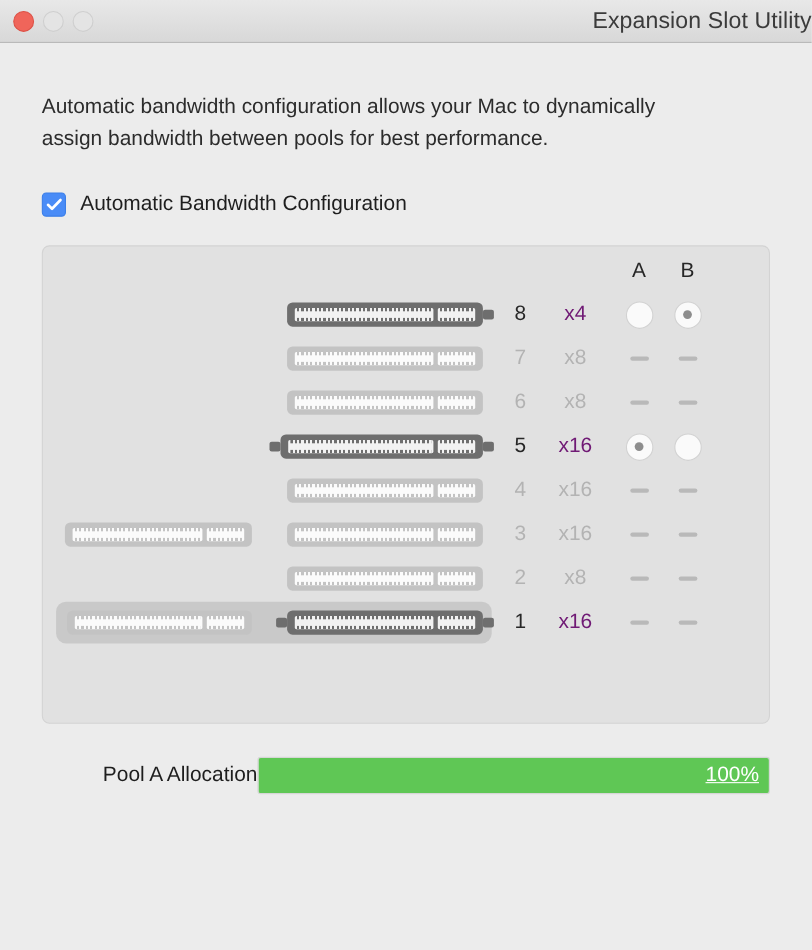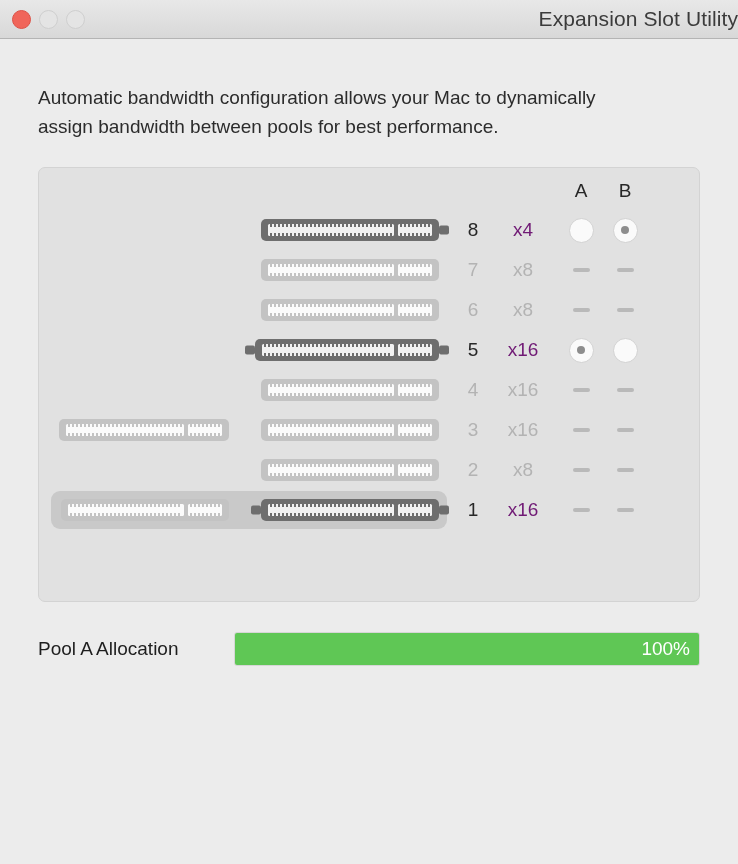--- a/index.html
+++ b/index.html
@@ -247,20 +247,21 @@
   .alloc-row {
     display: flex;
     align-items: center;
     height: 34px;
     margin-bottom: 13px;
   }
   .alloc-label {
     width: 196px;
     font-size: 19px;
     color: #1e1e1e;
+    text-align: right;
   }
   .bar {
     position: relative;
     flex: 1 1 auto;
     height: 34px;
     background: #e3e3e3;
     border: 1px solid #d6d6d6;
     border-radius: 3px;
     box-sizing: border-box;
     overflow: hidden;
@@ -286,20 +287,30 @@
     <div class="light min"></div>
     <div class="light max"></div>
   </div>
   <div class="window-title">Expansion Slot Utility</div>
 </div>
 
 <div class="content">
 
   <div class="description">Automatic bandwidth configuration allows your Mac to dynamically assign bandwidth between pools for best performance.</div>
 
+  <div class="checkbox-row">
+    <div class="checkbox">
+      <span>
+        <svg width="15" height="12" viewBox="0 0 15 12">
+          <path d="M1.6 6.2 L5.3 9.8 L13 1.8" fill="none" stroke="#ffffff" stroke-width="2.4" stroke-linecap="round" stroke-linejoin="round"></path>
+        </svg>
+      </span>
+    </div>
+    <div class="checkbox-label">Automatic Bandwidth Configuration</div>
+  </div>
 
   <div class="slot-panel">
 
     <div class="col-headers">
       <div class="col-head a">A</div>
       <div class="col-head b">B</div>
     </div>
 
     <div class="slot-rows" id="slot-rows">
         <div class="slot-row">
@@ -465,21 +476,21 @@
           </div>
         </div>
       </div>
   </div>
 
   <div class="alloc">
 
     <div class="alloc-row">
       <div class="alloc-label">Pool A Allocation</div>
       <div class="bar">
-        <div class="bar-fill" id="pool-a-fill" style="width: 100%; background: rgb(95, 199, 85);">
+        <div class="bar-fill" id="pool-a-fill" style="width: 100%; background: rgb(95, 199, 85); text-decoration: underline;">
           <span>100%</span>
         </div>
       </div>
     </div>
 
     <div class="alloc-row">
     </div>
 
   </div>
 </div>

